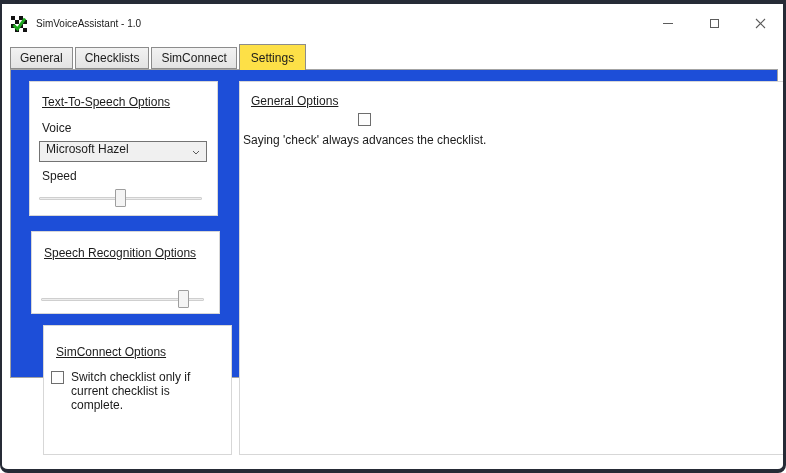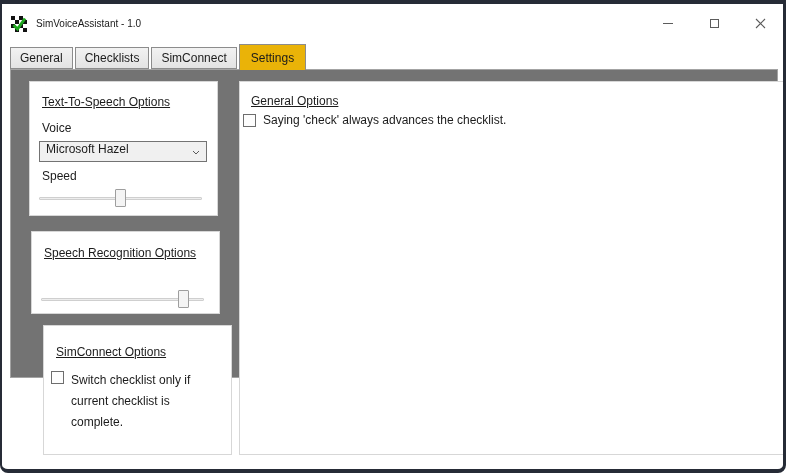--- a/index.html
+++ b/index.html
@@ -33,29 +33,29 @@
   .tabs { display:flex; align-items:flex-end; height:26px; margin-left:8px; position:relative; z-index:2; }
   .tab {
     height:22px; padding:0 9px; margin-right:2px;
     display:flex; align-items:center;
     background:linear-gradient(#f2f2f2,#e3e3e3);
     border:1px solid #8c8c8c;
     white-space:nowrap; cursor:default;
   }
   .tab.active {
     height:26px; padding:0 11px;
-    background:#eab308;
+    background:#fde047;
     border-bottom:none;
     margin-bottom:-1px;
   }
   
   .panel {
     margin-left:8px; width:768px; height:309px;
     border:1px solid #a3a3a3;
-    background:#737373; position:relative; z-index:1;
+    background:#1d4ed8; position:relative; z-index:1;
   }
   .groupbox { position:absolute; border:1px solid #d7d7d7; background:#fff; }
   #box-tts     { left:18px;  top:11px;  width:189px; height:135px; }
   #box-speech  { left:20px;  top:161px; width:189px; height:83px;  }
   #box-sim     { left:32px;  top:255px; width:189px; height:130px; }
   #box-general { left:228px; top:11px;  width:545px; height:374px; }
   .gb-heading { position:absolute; text-decoration:underline; white-space:nowrap; }
   .gb-label   { position:absolute; white-space:nowrap; }
   
   .combo {
@@ -72,24 +72,24 @@
   }
   .slider .thumb {
     position:absolute; top:0; width:11px; height:18px;
     background:#f4f4f4; border:1px solid #9e9e9e; border-radius:1px;
   }
   
   .checkbox {
     width:13px; height:13px; border:1px solid #6d6d6d; background:#fdfdfd;
     display:inline-block; flex:none;
   }
-  .opt-row { position:absolute; display:flex; align-items:center; gap:7px; white-space:nowrap; }
+  .opt-row { position:absolute; display:flex; align-items:center; gap:7px; white-space:nowrap;flex-direction:column; }
   .wrap-row { position:absolute; display:flex; align-items:flex-start; gap:7px; }
   .wrap-row .checkbox { margin-top:1px; }
-  .wrap-label { width:132px; line-height:21px; }
+  .wrap-label { width:132px; line-height:14px; }
 </style>
 </head>
 <body>
 
 <div class="window">
 
   <div class="titlebar">
     <svg class="app-icon" viewBox="0 0 16 16">
       <rect x="0" y="0" width="16" height="16" fill="#ffffff"></rect>
       <g fill="#111111">

